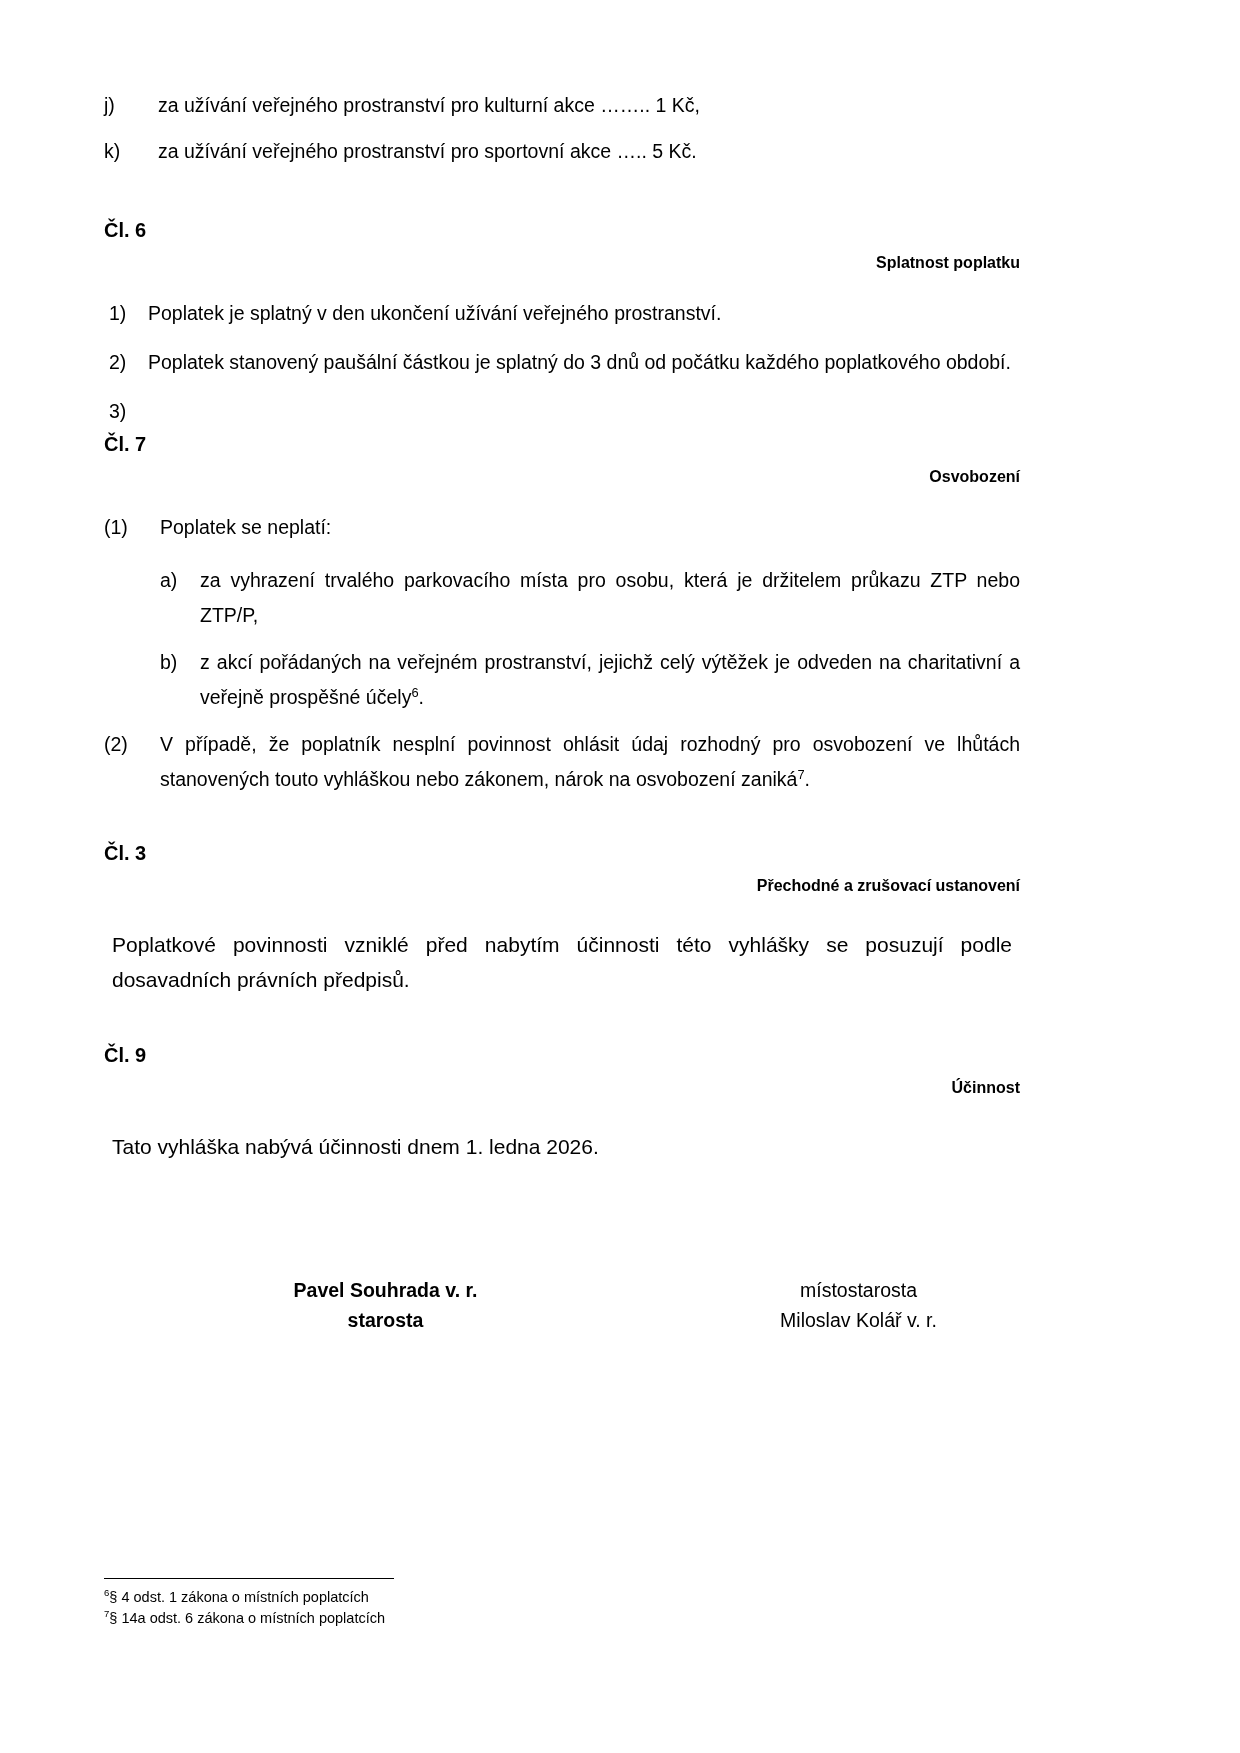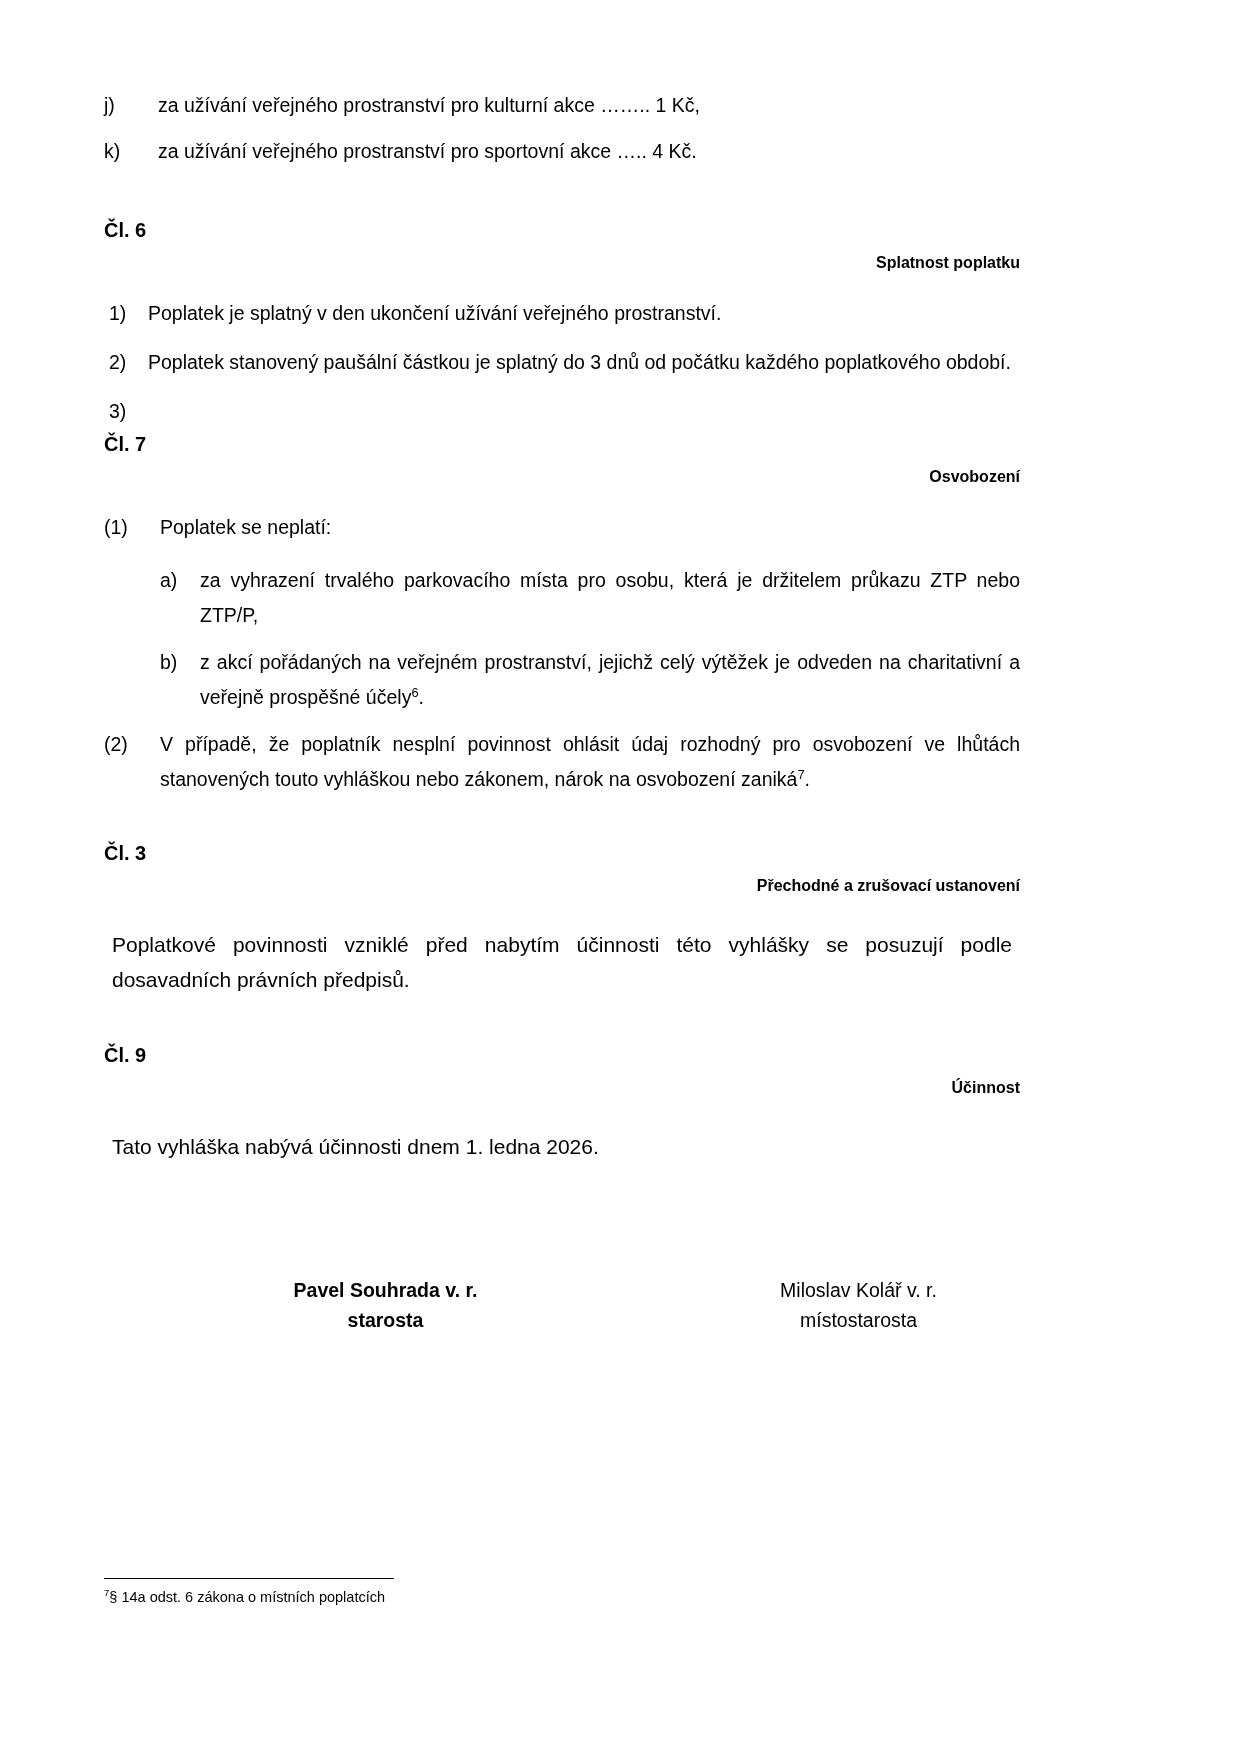--- a/index.html
+++ b/index.html
@@ -181,21 +181,21 @@
 
 <div class="page">
 
   <div class="content">
 
     <ul class="list-letter">
       <li>
         <span class="marker">j)</span><span>za užívání veřejného prostranství pro kulturní akce …….. 1 Kč,</span>
       </li>
       <li>
-        <span class="marker">k)</span><span>za užívání veřejného prostranství pro sportovní akce ….. 4 Kč.</span>
+        <span class="marker">k)</span><span>za užívání veřejného prostranství pro sportovní akce ….. 5 Kč.</span>
       </li>
     </ul>
 
     <div class="gap-before-art"></div>
 
     <div class="art-heading">Čl. 6</div>
     <div class="art-subheading">Splatnost poplatku</div>
     <div class="gap-after-art"></div>
 
     <ul class="list-num">
@@ -256,25 +256,28 @@
     <p class="para plain">Tato vyhláška nabývá účinnosti dnem 1. ledna 2026.</p>
 
   </div>
 
   <div class="signatures">
     <div class="sig-block sig-left">
       <div>Pavel Souhrada v. r.</div>
       <div>starosta</div>
     </div>
     <div class="sig-block sig-right">
+      <div>místostarosta</div>
       <div>Miloslav Kolář v. r.</div>
-      <div>místostarosta</div>
     </div>
   </div>
 
   <div class="footnotes">
     <div class="footnote-rule"></div>
+    <p class="footnote">
+      <sup>6</sup><span>§ 4 odst. 1 zákona o místních poplatcích</span>
+    </p>
     <p class="footnote">
       <sup>7</sup><span>§ 14a odst. 6 zákona o místních poplatcích</span>
     </p>
   </div>
 
 </div>
 
 </body></html>

